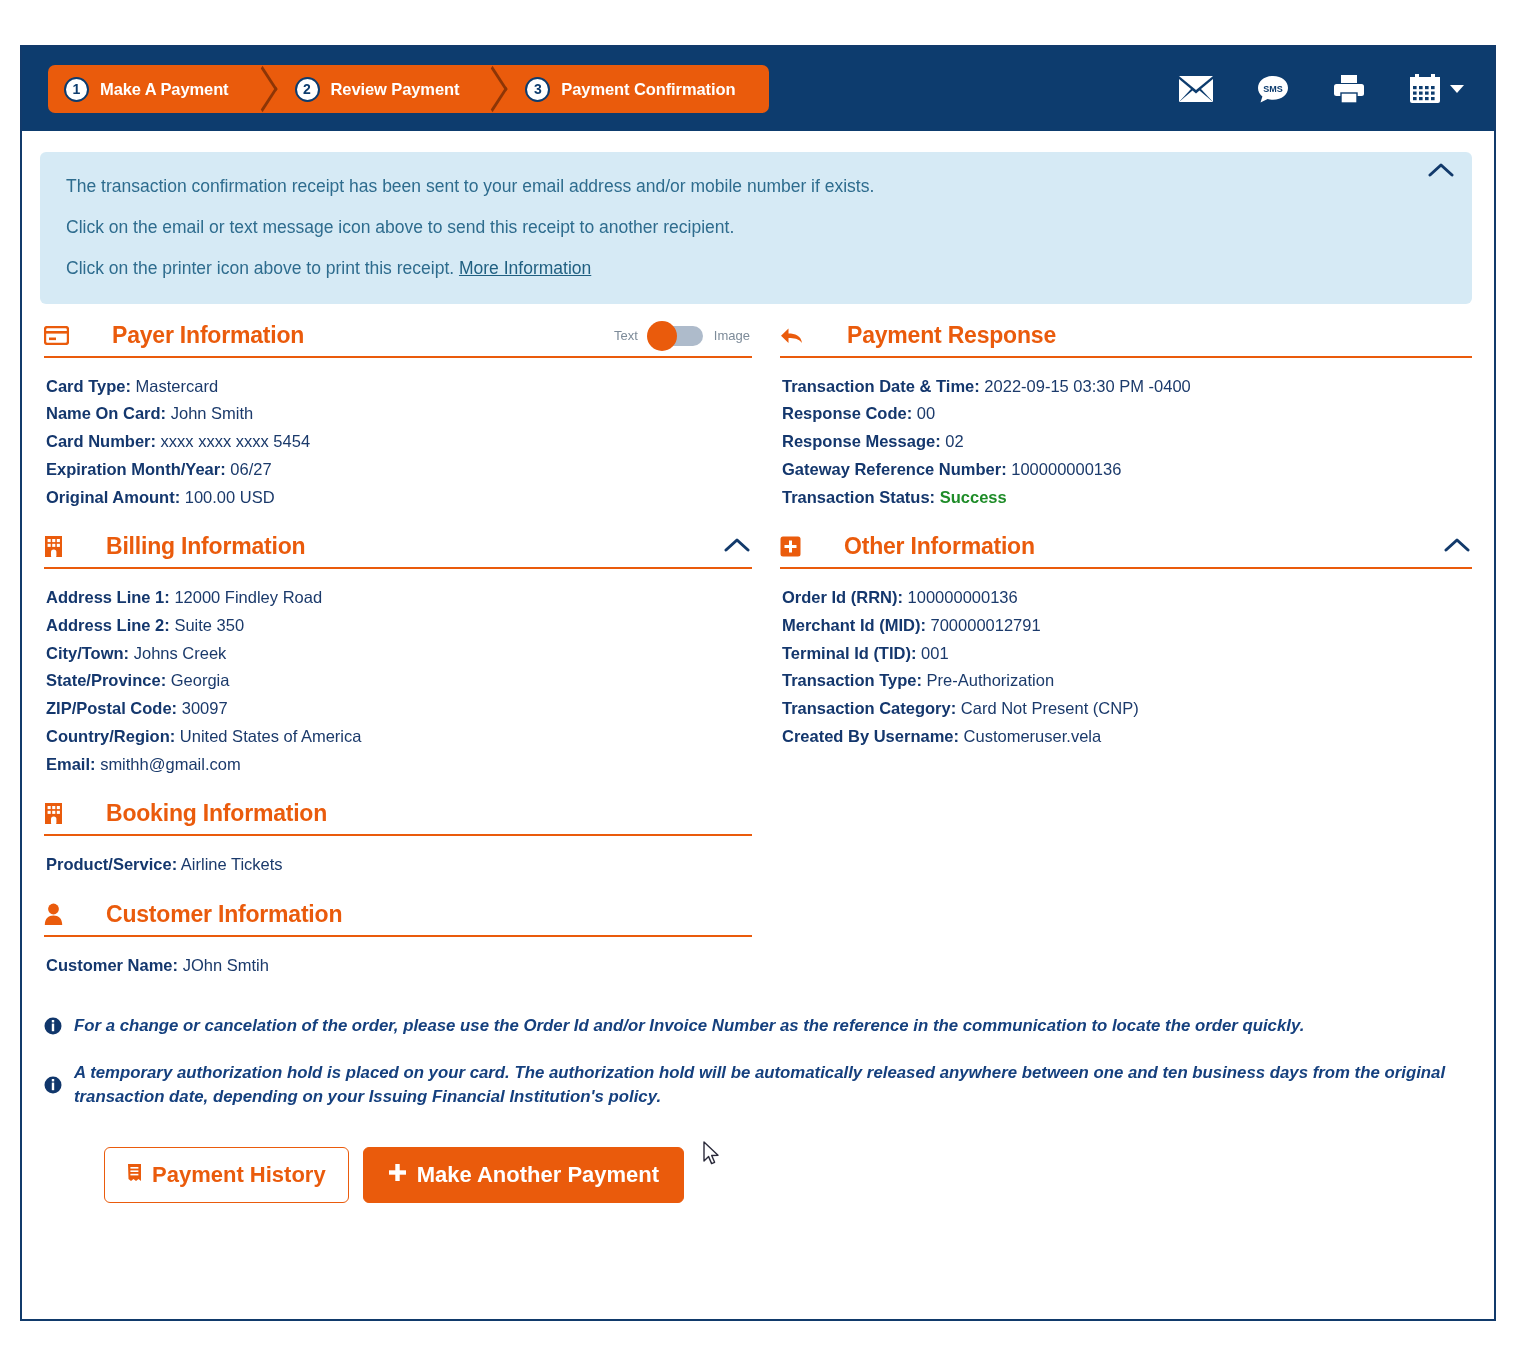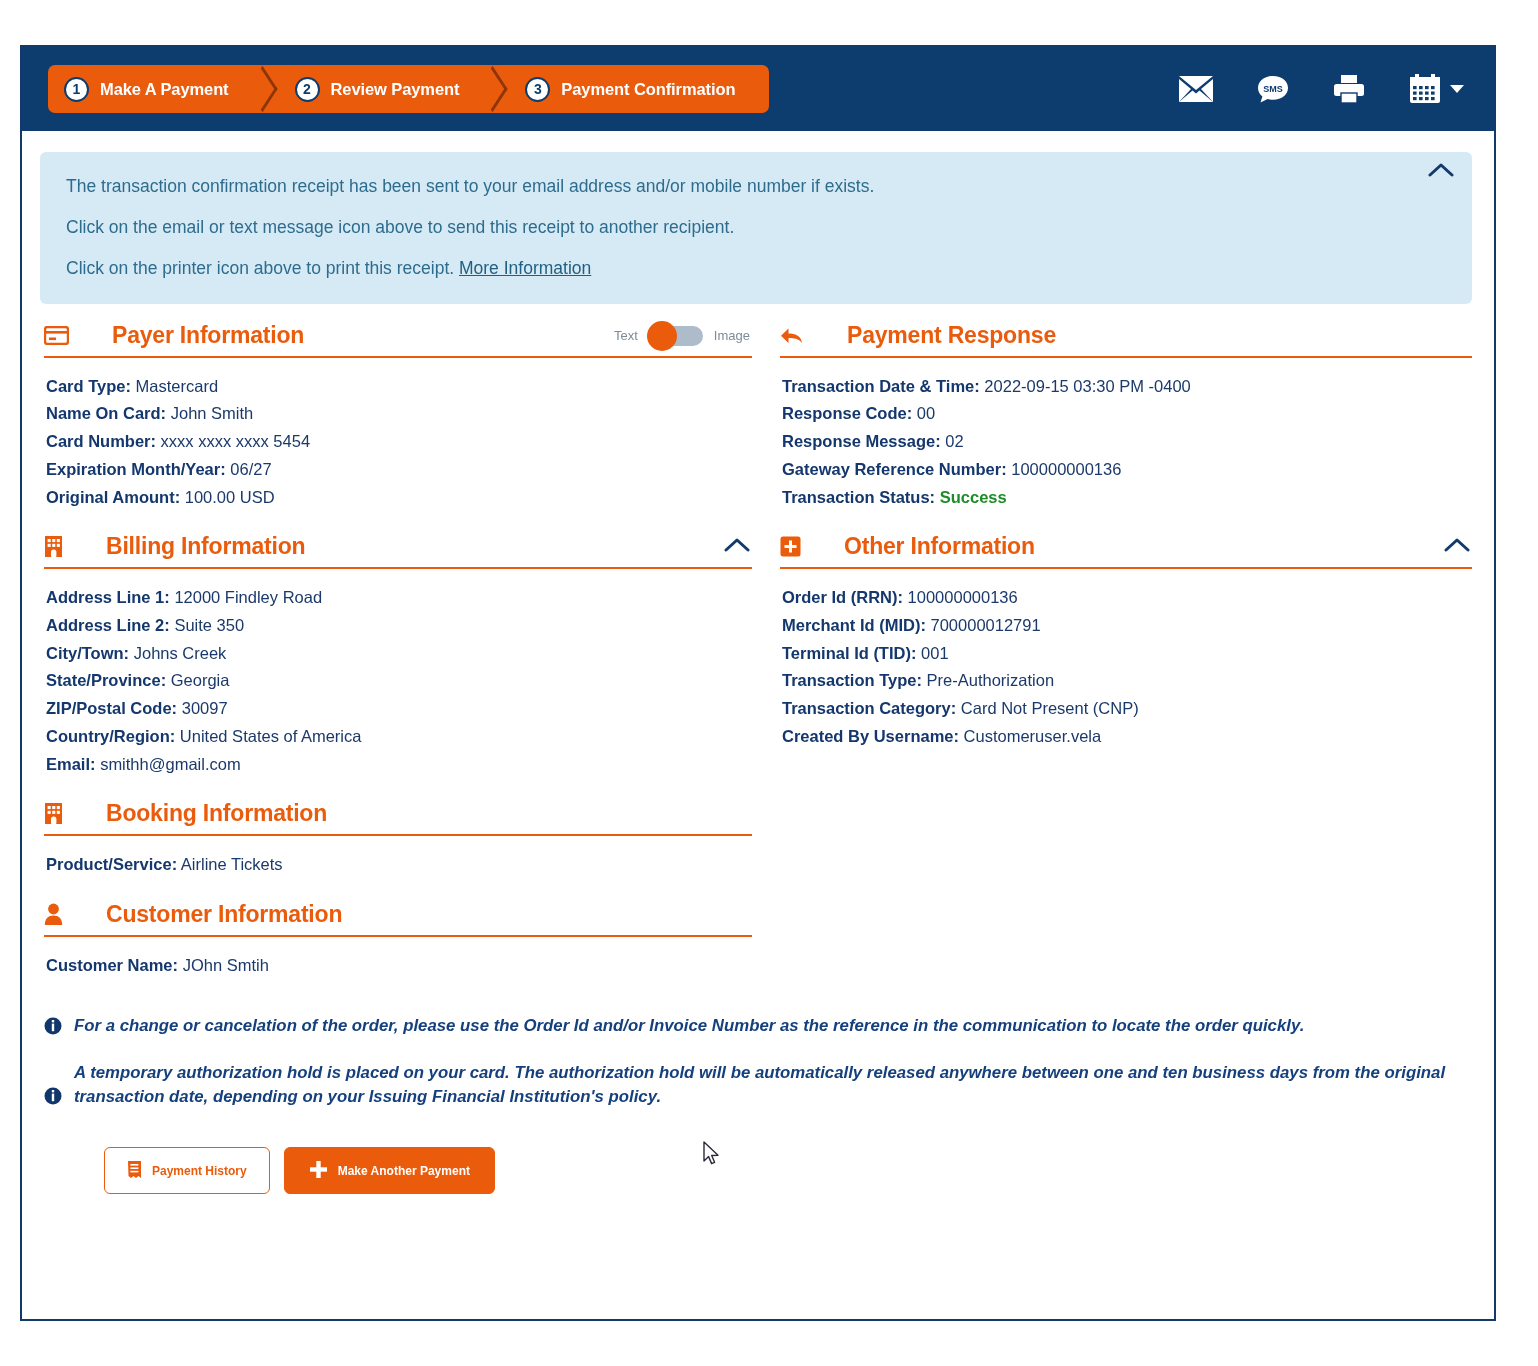--- a/index.html
+++ b/index.html
@@ -130,35 +130,35 @@
 
   .fields { padding: 15px 0 6px 2px; }
   .fld { font-size: 16.5px; line-height: 1.68; color: #1B3A6B; }
   .fld .k { font-weight: bold; color: #14376D; }
   .fld .v { color: #1B3A6B; }
   .fld .v.success { color: #1E8C28; font-weight: bold; }
 
   
   .notes { padding: 6px 40px 0 22px; }
   .note {
-    display: flex; align-items: flex-end;
+    display: flex; align-items: center;
     margin-top: 22px;
   }
   .note-icon { flex: 0 0 auto; margin-right: 12px; margin-top: 3px; color: #10366B; }
   .note-text {
     font-size: 16.8px; font-style: italic; font-weight: bold;
     color: #15407E; line-height: 1.45;
   }
 
   
   .btns { display: flex; gap: 14px; padding: 38px 0 0 82px; }
   .btn {
     display: flex; align-items: center; gap: 10px;
-    height: 47px; border-radius: 6px;
-    font-size: 12px; font-weight: bold;
+    height: 56px; border-radius: 6px;
+    font-size: 22px; font-weight: bold;
     cursor: pointer;
   }
   .btn-ghost {
     background: #ffffff; border: 1.5px solid #EA5B0C;
     color: #EA5B0C; padding: 0 22px;
   }
   .btn-primary {
     background: #EA5B0C; border: 1.5px solid #EA5B0C;
     color: #ffffff; padding: 0 24px;
   }

